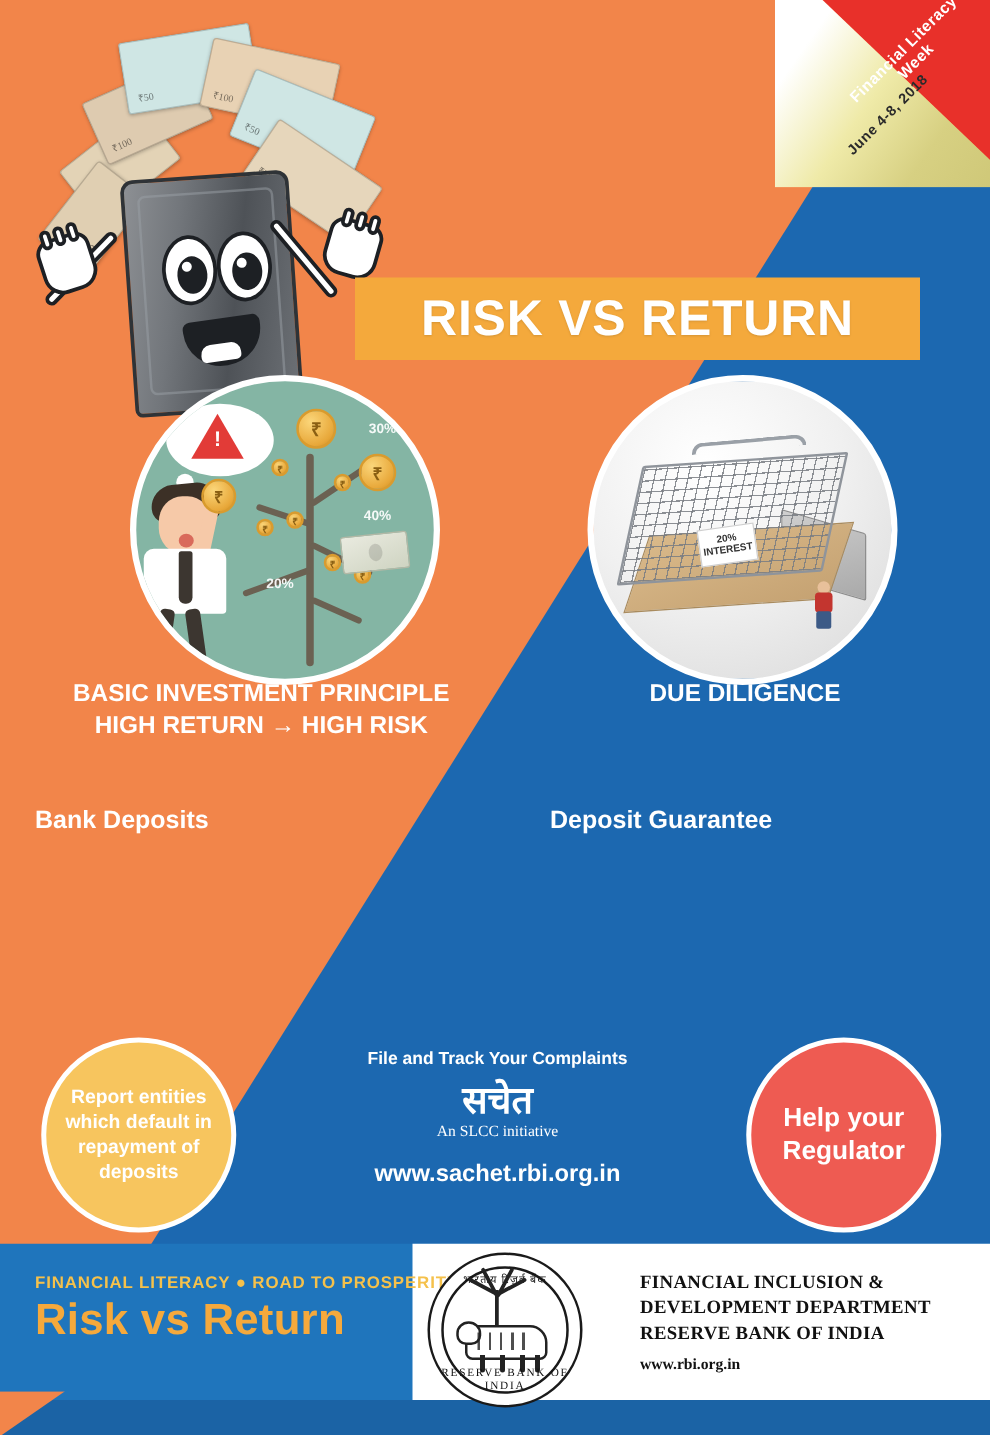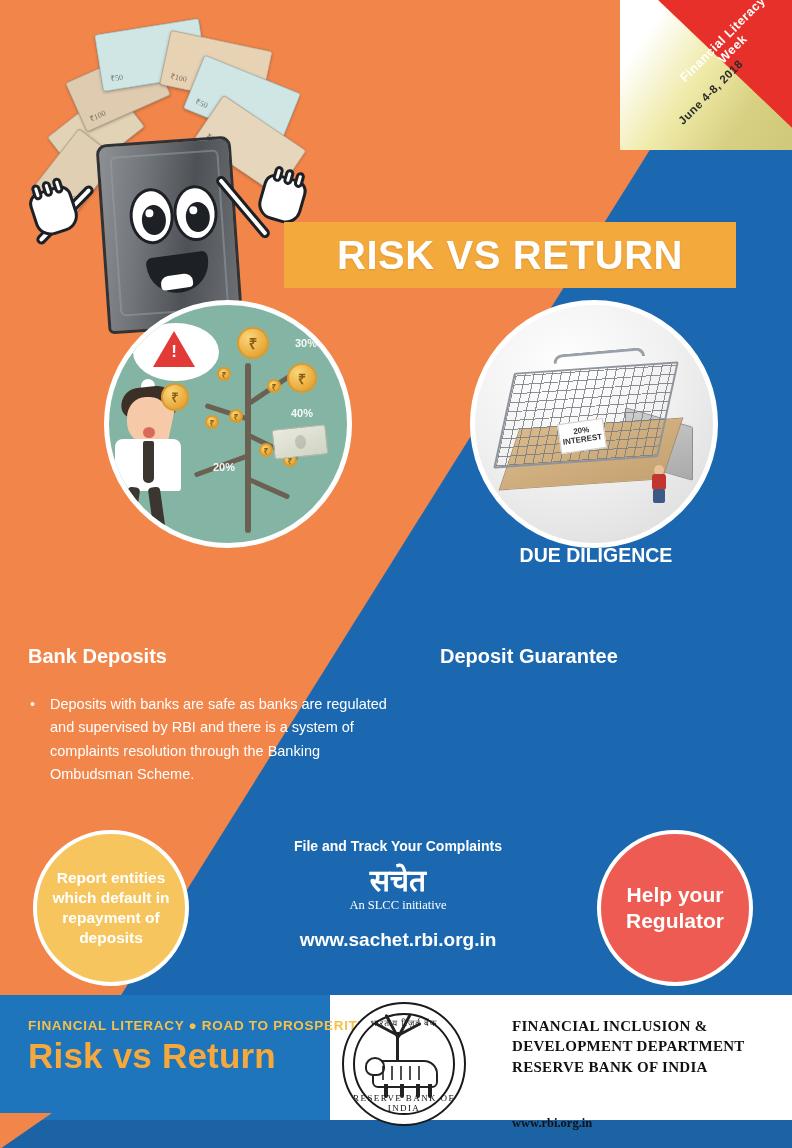--- a/index.html
+++ b/index.html
@@ -283,21 +283,21 @@
     position:absolute;left:8px;top:4px;right:12px;bottom:6px;
     background:repeating-linear-gradient(90deg,#222 0 2px,transparent 2px 9px);opacity:.8;
   }
   .f-dept{
     position:absolute;left:512px;top:1016px;color:#111;
     font-family:"Liberation Serif", serif;font-weight:bold;
     font-size:15px;line-height:1.36;letter-spacing:.3px;
   }
   .f-url{
     position:absolute;left:512px;top:1084px;color:#111;
-    font-family:"Liberation Serif", serif;font-weight:bold;font-size:12.5px;margin-top:32px;
+    font-family:"Liberation Serif", serif;font-weight:bold;font-size:12.5px;
   }
 </style>
 </head>
 <body>
 
 <div class="poster">
 
   <div class="bg-orange"></div>
   <div class="bg-blue-wedge"></div>
 
@@ -407,30 +407,29 @@
     <div class="trap-cage"></div>
     <div class="trap-bar"></div>
     <div class="bait">20% INTEREST</div>
     <div class="tiny-man">
       <div class="tm-h"></div>
         <div class="tm-t"></div>
         <div class="tm-l"></div>
     </div>
   </div>
 
+  <div class="head-left">
+    <div>BASIC INVESTMENT PRINCIPLE</div>
+    <div>HIGH RETURN → HIGH RISK</div>
+  </div>
   <div class="head-right">
     <div>DUE DILIGENCE</div>
   </div>
 
   <div class="sub-left">Bank Deposits</div>
-  <div class="bul bul-left">
-    <ul>
-        <li>Deposits with banks are safe as banks are regulated and supervised by RBI and there is a system of complaints resolution through the Banking Ombudsman Scheme.</li>
-      </ul>
-  </div>
 
   <div class="sub-right">Deposit Guarantee</div>
 
   <div class="circ-yellow">Report entities which default in repayment of deposits</div>
   <div class="circ-red">Help your Regulator</div>
 
   <div class="complaints">
     <div class="c-title">File and Track Your Complaints</div>
     <div class="c-logo">सचेत</div>
     <div class="c-sub">An SLCC initiative</div>

